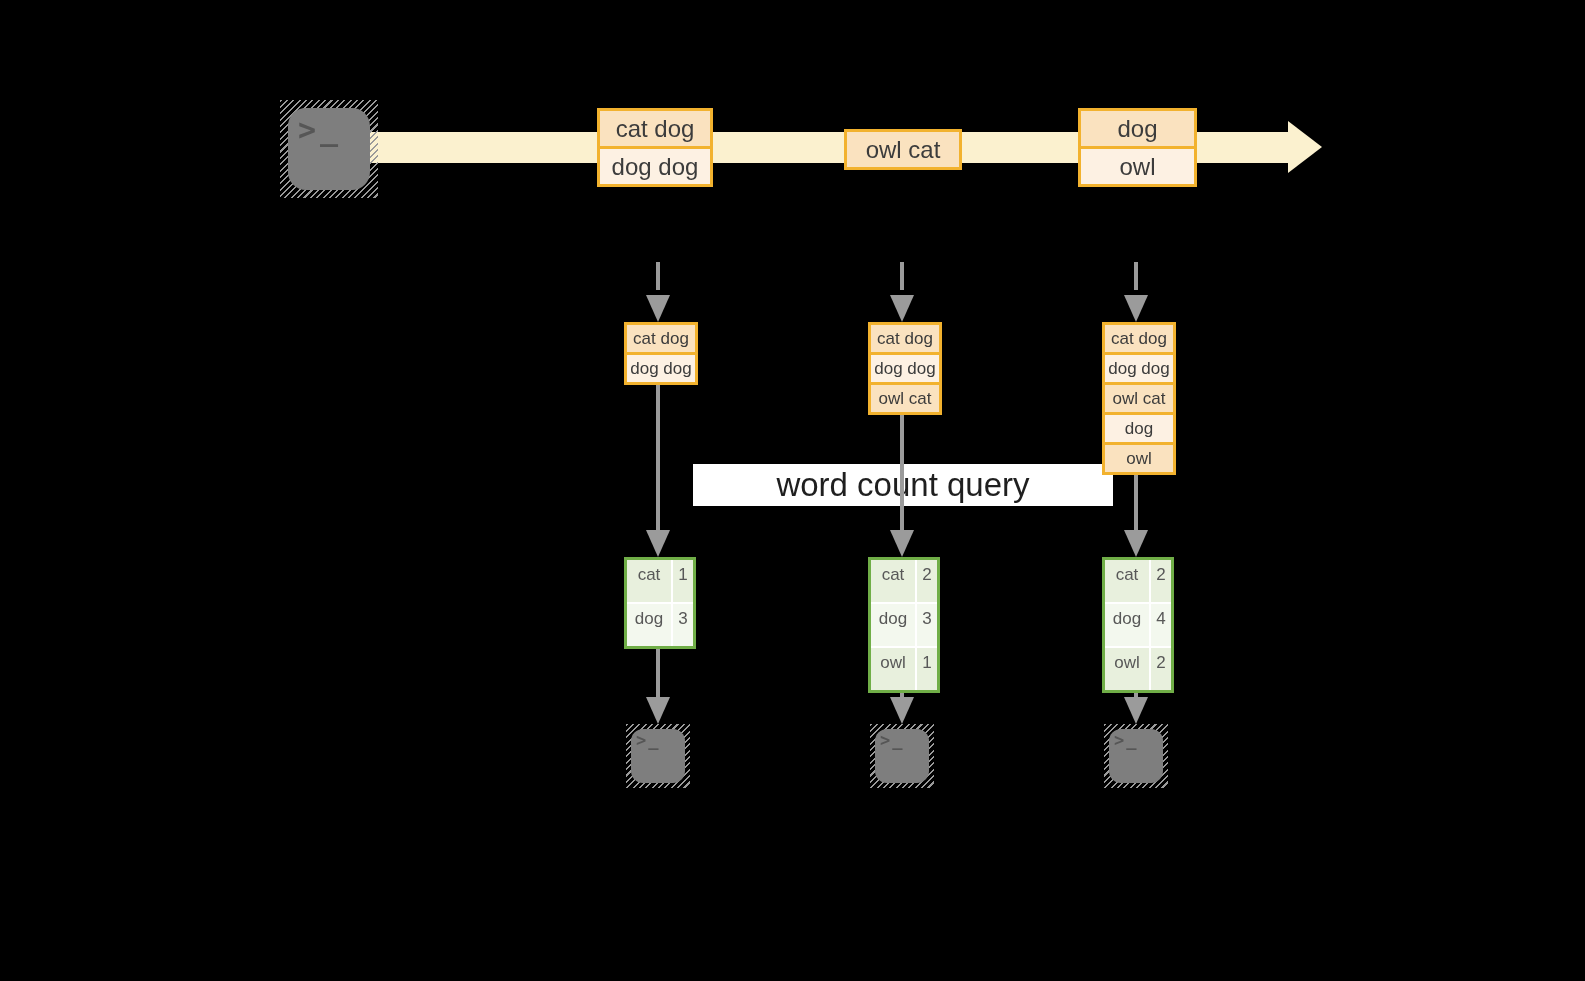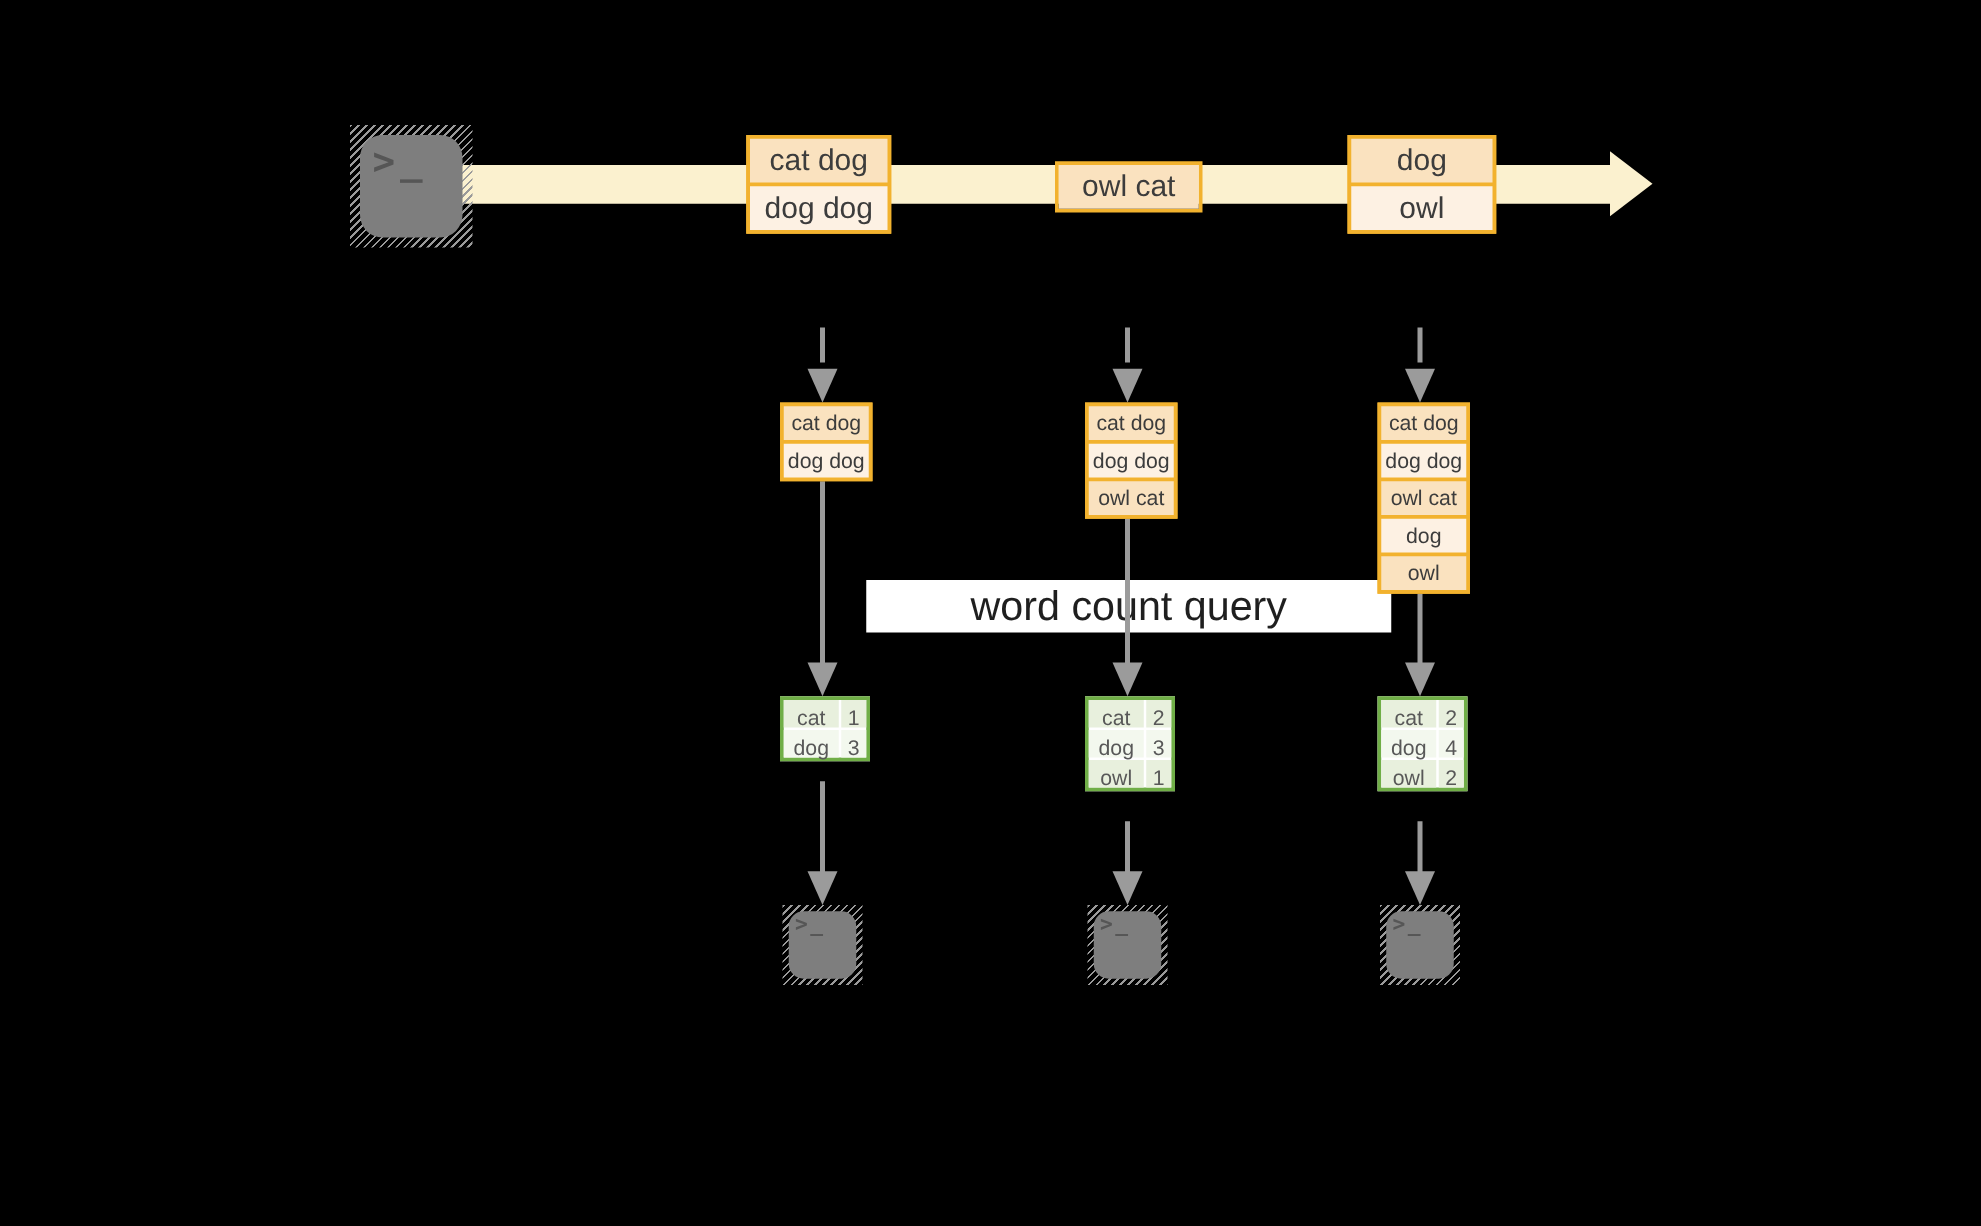--- a/index.html
+++ b/index.html
@@ -47,21 +47,21 @@
   .hx1{left:646px;} .hx2{left:890px;} .hx3{left:1124px;}
 
   
   .query-band{position:absolute;left:693px;top:464px;width:420px;height:42px;background:#FFFFFF;z-index:1;
               display:flex;align-items:center;justify-content:center;font-size:33px;color:#1F1F1F;}
 
   
   .wc-table{position:absolute;z-index:3;top:557px;border:3px solid #70AE47;background:#FFFFFF;
             display:grid;grid-template-columns:44px 20px;gap:2px;}
   .wc-table.c1{left:624px;} .wc-table.c2{left:868px;} .wc-table.c3{left:1102px;}
-  .wc-cell{height:22px;line-height:30px;text-align:center;font-size:17px;color:#585858;}
+  .wc-cell{height:42px;line-height:30px;text-align:center;font-size:17px;color:#585858;}
   .cell-a{background:#E8F0DD;} .cell-b{background:#F3F8EE;}
 </style>
 </head>
 <body>
 
 <div class="canvas">
 
   <div class="stream-band"></div>
   <div class="stream-head"></div>
 

